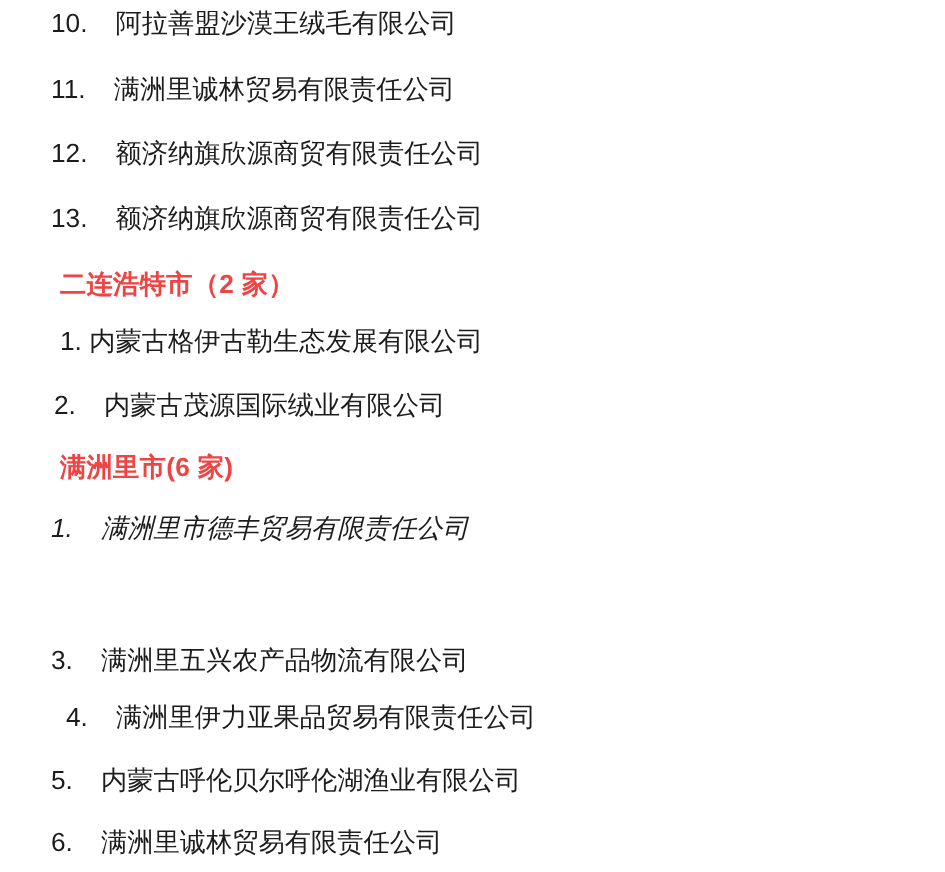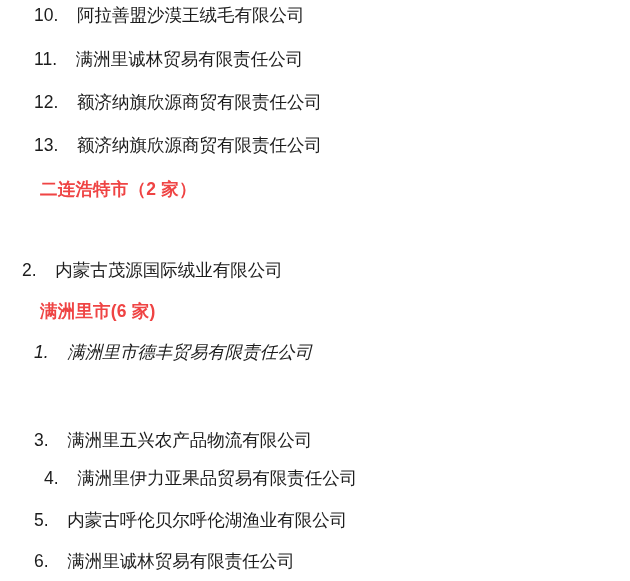--- a/index.html
+++ b/index.html
@@ -33,21 +33,21 @@
   .entry .name {
     display: inline-block;
   }
   
   .r0  { position: absolute; left: 34px; top: 4px; }
   .r1  { position: absolute; left: 34px; top: 48px; }
   .r2  { position: absolute; left: 34px; top: 91px; }
   .r3  { position: absolute; left: 34px; top: 134px; }
   .h1  { position: absolute; left: 40px; top: 177px; }
   .r4  { position: absolute; left: 40px; top: 216px; }
-  .r5  { position: absolute; left: 22px; top: 259px; }
+  .r5  { position: absolute; left: 36px; top: 259px; }
   .h2  { position: absolute; left: 40px; top: 299px; }
   .r6  { position: absolute; left: 34px; top: 341px; font-style: italic; }
   .r7  { position: absolute; left: 34px; top: 383px; }
   .r8  { position: absolute; left: 34px; top: 429px; }
   .r9  { position: absolute; left: 44px; top: 467px; }
   .r10 { position: absolute; left: 34px; top: 509px; }
   .r11 { position: absolute; left: 34px; top: 550px; }
 
   .section-heading {
     font-size: 17.5px;
@@ -85,20 +85,24 @@
   </div>
 
   <div class="entry r3">
     <span class="num">13.</span>
     <span class="gap"></span>
     <span class="name">额济纳旗欣源商贸有限责任公司</span>
   </div>
 
   <div class="section-heading h1">二连浩特市（2 家）</div>
 
+  <div class="entry r4">
+    <span class="num">1.</span>
+    <span class="name">内蒙古格伊古勒生态发展有限公司</span>
+  </div>
 
   <div class="entry r5">
     <span class="num">2.</span>
     <span class="gap"></span>
     <span class="name">内蒙古茂源国际绒业有限公司</span>
   </div>
 
   <div class="section-heading h2">满洲里市(6 家)</div>
 
   <div class="entry r6">

